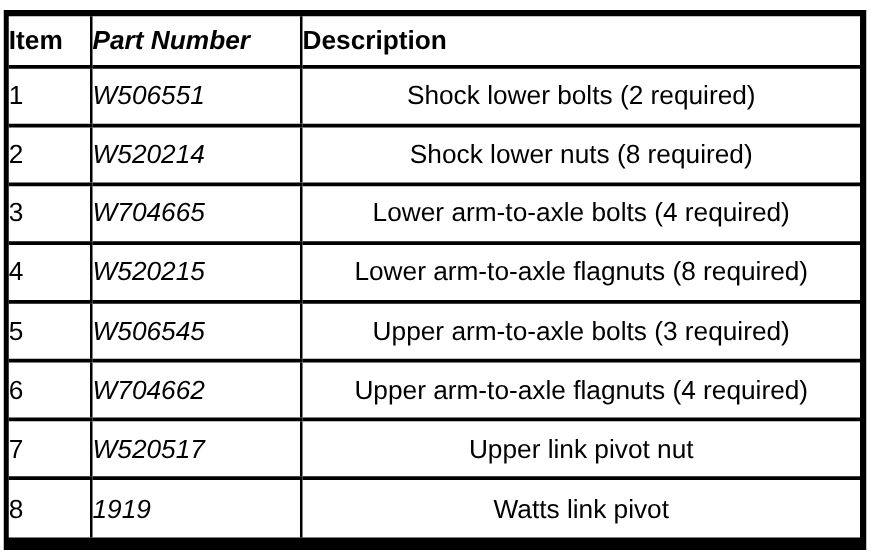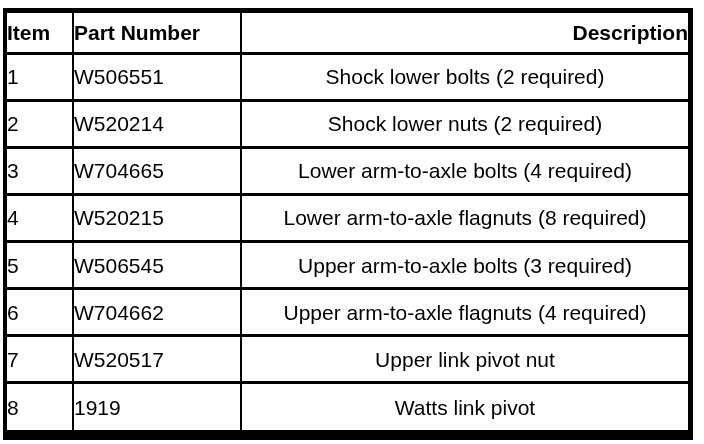--- a/index.html
+++ b/index.html
@@ -46,25 +46,25 @@
     padding: 0;
   }
   table.parts th { font-weight: bold; }
   table.parts td { font-weight: normal; }
   table.parts th:last-child,
   table.parts td:last-child { border-right: none; }
   table.parts tbody tr:last-child td { border-bottom: none; }
   thead tr { height: 40px; }
   tbody tr { height: 47px; }
   .col0 { text-align: left; padding-left: 7px; }
-  .col1 { text-align: left; padding-left: 9px; }
+  .col1 { text-align: left; padding-left: 9px; font-style: italic; }
   .col2 { text-align: center; padding-left: 13px; }
   th.col0 { padding-left: 6px; }
   th.col1 { padding-left: 8px; }
-  th.col2 { text-align: right; padding-left: 0; }
+  th.col2 { text-align: left; padding-left: 0; }
 </style>
 </head>
 <body>
 
 <div class="table-wrap">
   <table class="parts">
     <colgroup>
       <col style="width:66px">
       <col style="width:168px">
       <col>
@@ -78,21 +78,21 @@
     </thead>
     <tbody>
         <tr>
           <td class="col0">1</td>
           <td class="col1">W506551</td>
           <td class="col2">Shock lower bolts (2 required)</td>
         </tr>
         <tr>
           <td class="col0">2</td>
           <td class="col1">W520214</td>
-          <td class="col2">Shock lower nuts (2 required)</td>
+          <td class="col2">Shock lower nuts (8 required)</td>
         </tr>
         <tr>
           <td class="col0">3</td>
           <td class="col1">W704665</td>
           <td class="col2">Lower arm-to-axle bolts (4 required)</td>
         </tr>
         <tr>
           <td class="col0">4</td>
           <td class="col1">W520215</td>
           <td class="col2">Lower arm-to-axle flagnuts (8 required)</td>

